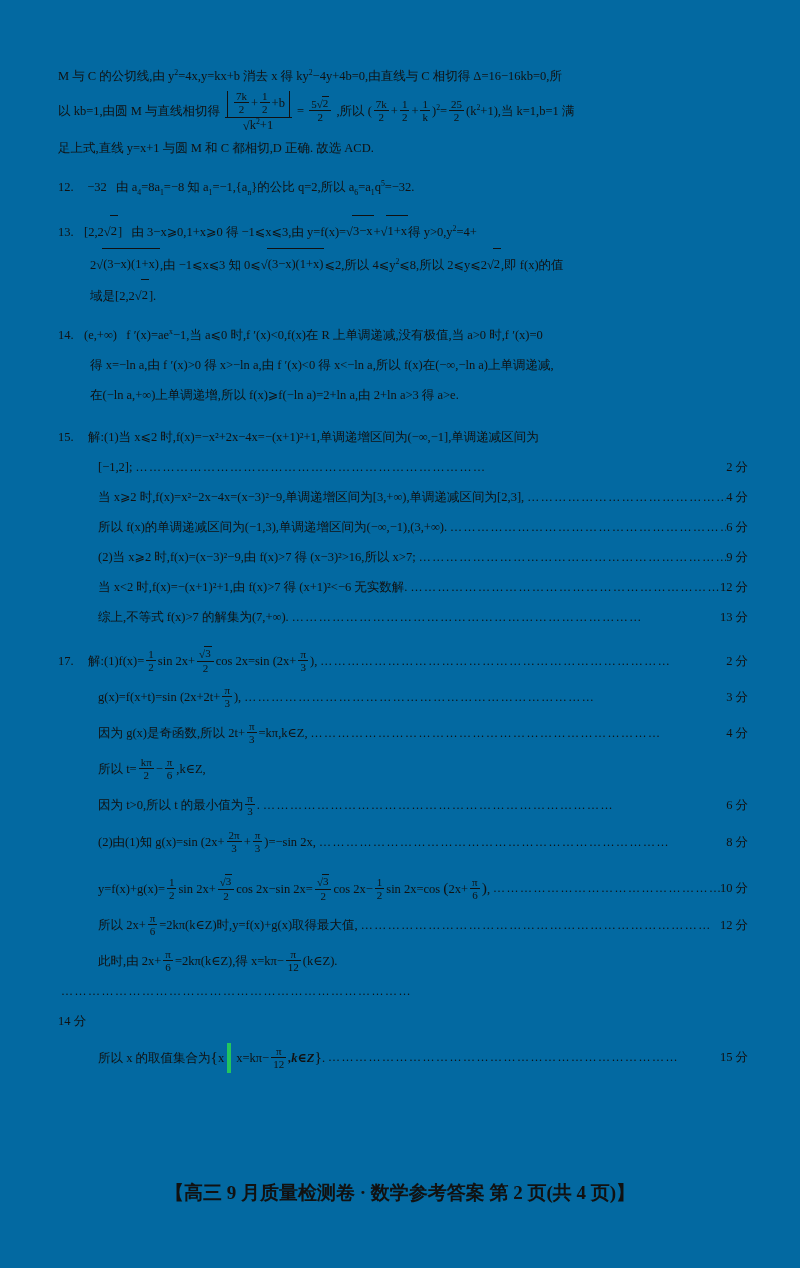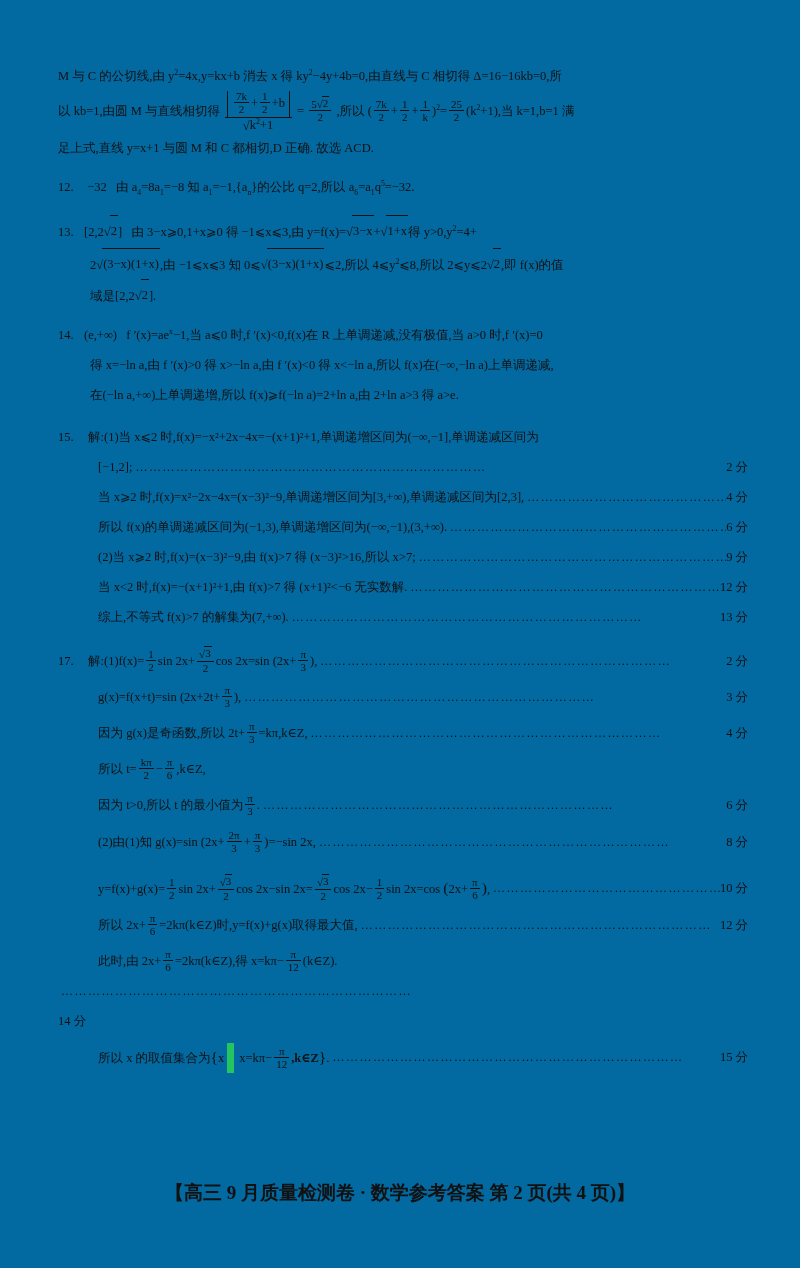--- a/index.html
+++ b/index.html
@@ -23,21 +23,21 @@
   .blk{ margin-bottom:6px; }
   .line{
     font-size:12.5px;
     line-height:30px;
     white-space:nowrap;
   }
   .num{ display:inline-block; min-width:26px; }
   .num2{ display:inline-block; min-width:30px; }
   .pad2{ padding-left:32px; }
   .pad3{ padding-left:40px; }
-  .bold{ font-weight:bold; }
+  .bold{ font-weight:bold;font-style:italic; }
   sup{ font-size:0.62em; vertical-align:super; }
   sub{ font-size:0.62em; vertical-align:sub; }
 
   
   .frac{
     display:inline-block;
     vertical-align:middle;
     text-align:center;
     font-size:0.88em;
     line-height:1.12;
@@ -61,21 +61,21 @@
   }
   
   .absbar{
     display:inline-block;
     border-left:1px solid #111;
     border-right:1px solid #111;
     padding:0 4px;
   }
   .setbar{
     display:inline-block;
-    border-left:7px solid #22c55e;
+    border-left:4px solid #22c55e;
     padding-left:5px;
     margin-left:3px;
   }
   .row{
     display:flex;
     align-items:flex-start;
     font-size:12.5px;
     line-height:30px;
   }
   .row .txt{ white-space:nowrap; }

